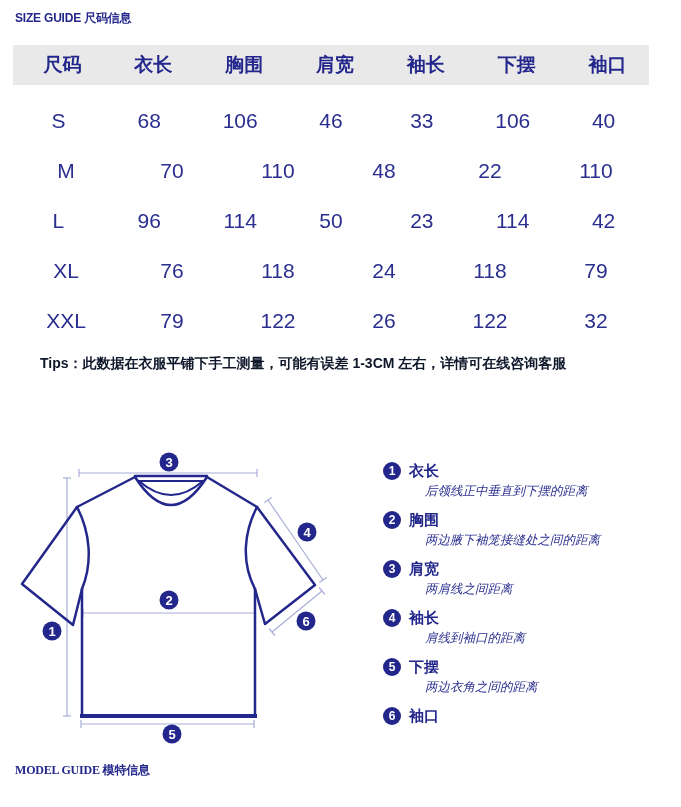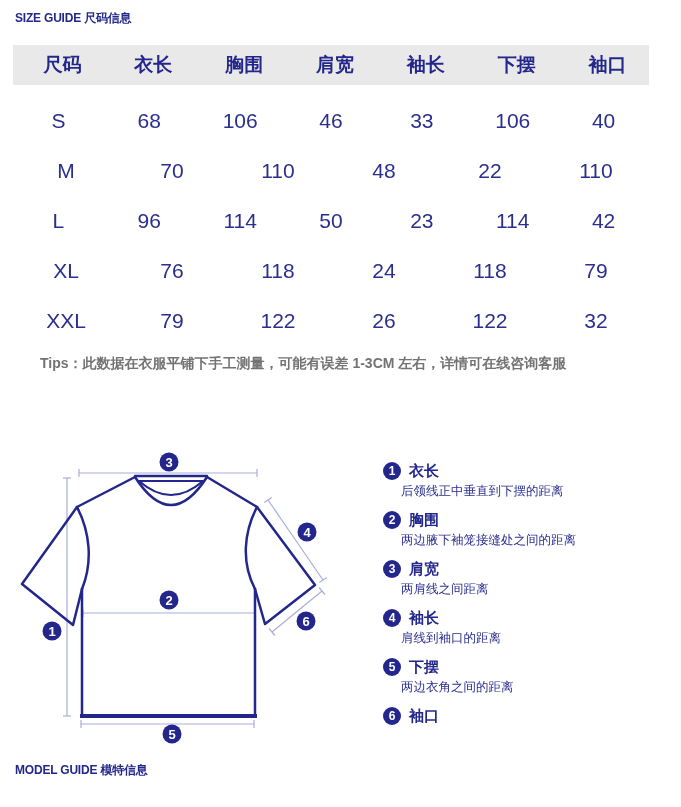--- a/index.html
+++ b/index.html
@@ -11,43 +11,43 @@
   .section-title{font-size:12px;font-weight:bold;color:#23278b;white-space:nowrap;letter-spacing:-0.2px;}
 
   
   .size-table{left:13px;top:45px;width:636px;}
   .thead{display:flex;height:40px;background:#e9e9e9;}
   .th{flex:1;text-align:center;line-height:40px;font-weight:bold;font-size:19px;color:#23278b;padding-left:8px;}
   .tbody{padding-top:11px;}
   .tr{display:flex;height:50px;}
   .td{flex:1;text-align:center;line-height:50px;font-size:21px;color:#2a2e8e;}
 
-  .tips{left:40px;top:355px;font-size:14px;font-weight:600;color:#737373;white-space:nowrap;}
+  .tips{left:40px;top:355px;font-size:14px;font-weight:600;color:#0f172a;white-space:nowrap;}
 
   
   .diagram{left:0;top:430px;width:360px;height:320px;}
   .diagram svg{display:block;}
   .shirt{stroke:#23278b;stroke-width:2.5;fill:none;stroke-linejoin:round;stroke-linecap:round;}
   .shirt-thin{stroke:#23278b;stroke-width:2;fill:none;stroke-linecap:round;}
   .hem{stroke:#23278b;stroke-width:4;fill:none;stroke-linecap:butt;}
   .mline{stroke:#a9aed9;stroke-width:1.2;fill:none;}
   .badge-circle{fill:#23278b;}
   .badge-num{fill:#ffffff;font-size:13px;font-weight:bold;text-anchor:middle;
     font-family:"Liberation Sans","DejaVu Sans",sans-serif;}
 
   
   .legend{left:383px;top:461px;width:290px;}
   .legend-item{margin-bottom:10px;}
   .legend-title-row{display:flex;align-items:center;gap:8px;height:20px;}
   .legend-badge{width:18px;height:18px;border-radius:50%;background:#23278b;color:#fff;
     font-weight:bold;font-size:12px;display:flex;align-items:center;justify-content:center;flex:0 0 18px;}
   .legend-term{font-size:15px;font-weight:bold;color:#23278b;}
-  .legend-desc{margin-left:18px;margin-top:2px;font-size:12.5px;line-height:17px;color:#2a2e8e;white-space:nowrap;}
-
-  .model-title{left:15px;top:762px;}
+  .legend-desc{margin-left:42px;margin-top:2px;font-size:12.5px;line-height:17px;color:#2a2e8e;white-space:nowrap;font-style:italic;}
+
+  .model-title{left:15px;top:762px;font-family:Liberation Serif, serif;}
   .guide-title{left:15px;top:10px;}
 </style>
 </head>
 <body>
 
 <div class="abs guide-title section-title">SIZE GUIDE 尺码信息</div>
 
 <div class="abs size-table">
   <div class="thead">
     <div class="th">尺码</div>

